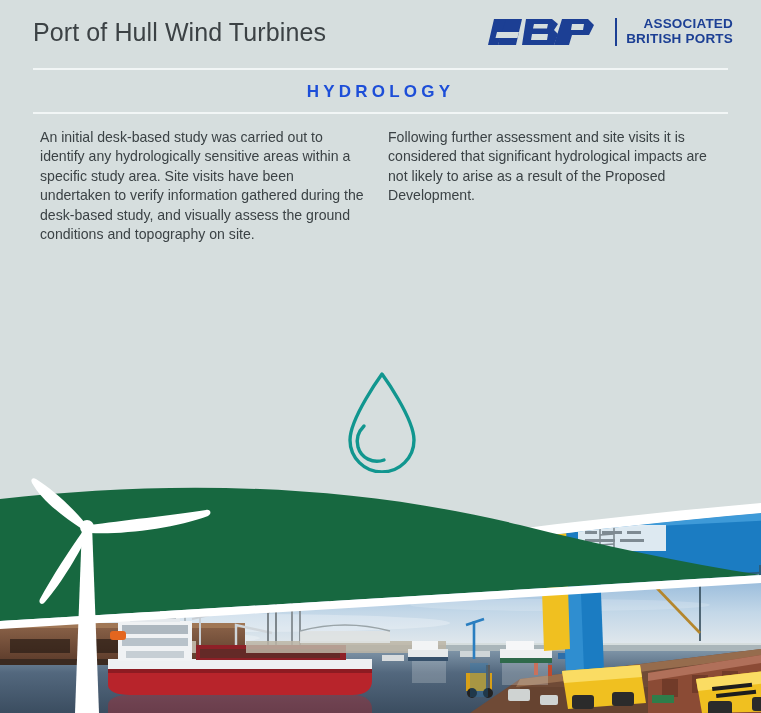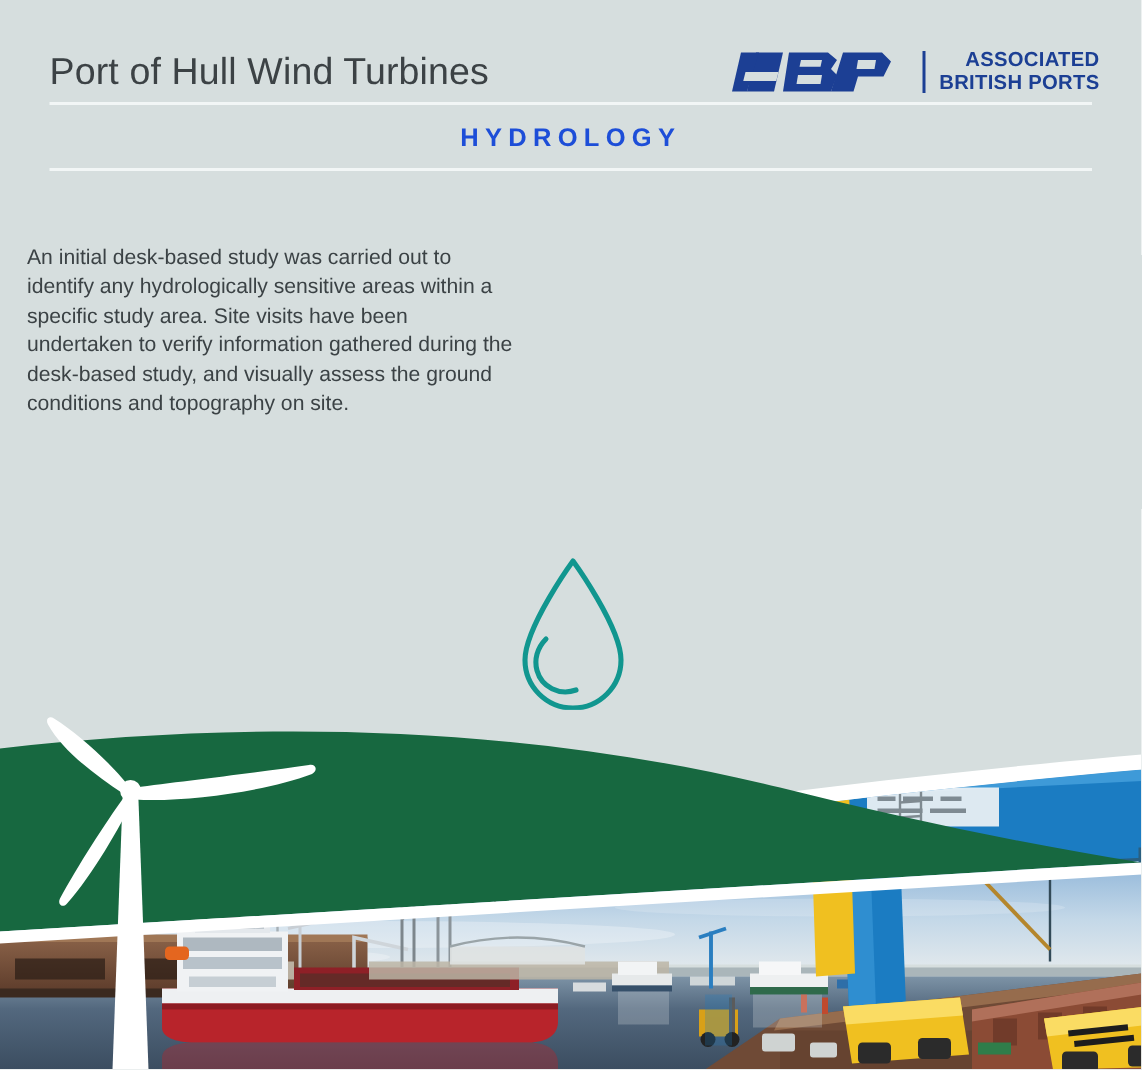--- a/index.html
+++ b/index.html
@@ -17,21 +17,21 @@
     position: relative;
     width: 761px;
     height: 713px;
     overflow: hidden;
     background: #d6dede;
   }
 
   
   .header {
     position: absolute;
-    left: 0; top: 16px;
+    left: 0; top: 0;
     width: 761px;
     height: 62px;
   }
   .board-title {
     position: absolute;
     left: 33px;
     top: 18px;
     font-size: 25px;
     font-weight: 300;
     letter-spacing: 0.1px;
@@ -95,21 +95,21 @@
     color: #1d4ed8;
   }
 
   
   .col {
     position: absolute;
     font-size: 14.1px;
     line-height: 19.4px;
     color: #3b4245;
   }
-  .col-left  { left: 18px;  top: 128px; width: 328px; margin-top: 34px; }
+  .col-left  { left: 40px;  top: 128px; width: 328px; }
   .col-right { left: 388px; top: 128px; width: 330px; }
   .col p { margin: 0 0 19px 0; }
   .col p:last-child { margin-bottom: 0; }
 
   
   .droplet {
     position: absolute;
     left: 344px;
     top: 370px;
     width: 76px;
@@ -162,20 +162,23 @@
   </div>
 
   <div class="rule rule-top"></div>
   <div class="section-title">HYDROLOGY</div>
   <div class="rule rule-bottom"></div>
 
   <div class="col col-left">
     <p>An initial desk-based study was carried out to identify any hydrologically sensitive areas within a specific study area. Site visits have been undertaken to verify information gathered during the desk-based study, and visually assess the ground conditions and topography on site.</p>
   </div>
 
+  <div class="col col-right">
+    <p>Following further assessment and site visits it is considered that significant hydrological impacts are not likely to arise as a result of the Proposed Development.</p>
+  </div>
 
   <svg class="droplet" viewBox="0 0 76 105">
     <path d="M38 4 C38 4 70 48 70 70 A32 32 0 0 1 6 70 C6 48 38 4 38 4 Z" fill="none" stroke="#11968f" stroke-width="3.4" stroke-linecap="round" stroke-linejoin="round"></path>
     <path d="M20 56 C14 62 12 70 14 77 C17 88 29 94 40 90" fill="none" stroke="#11968f" stroke-width="3.4" stroke-linecap="round"></path>
   </svg>
 
   <div class="artwork">
     <svg width="761" height="240" viewBox="0 0 761 240">
 
       <defs>

